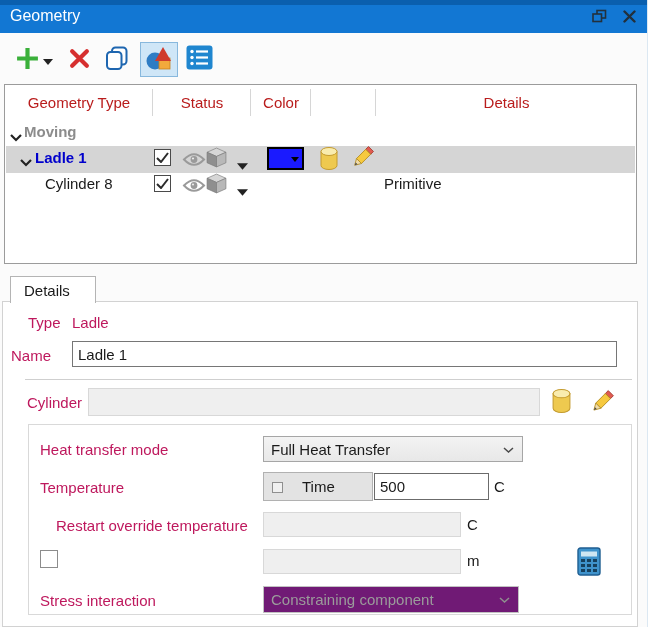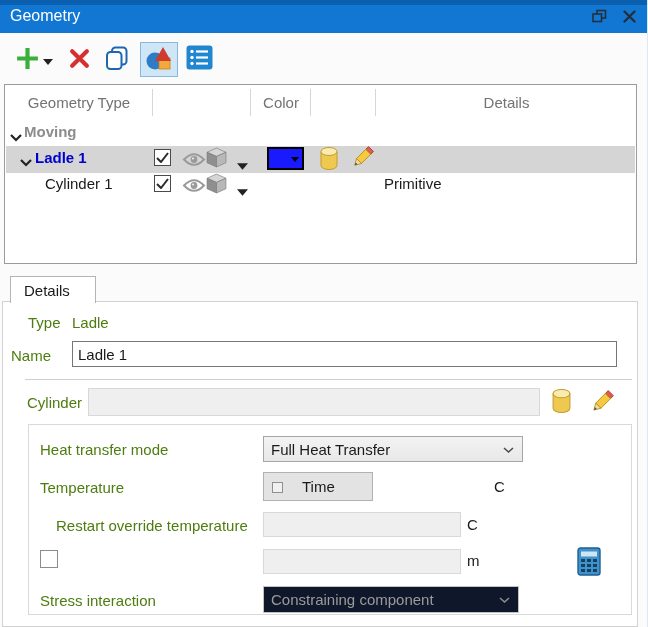--- a/index.html
+++ b/index.html
@@ -13,45 +13,45 @@
     background:linear-gradient(to bottom,#0a5fae 0,#0a5fae 5px,#1277d3 5px,#1277d3 100%)}
   .titlebar .title{position:absolute;left:10px;top:7px;font-size:16px;color:#ffffff}
   .tb-btn{position:absolute;top:8px;width:18px;height:16px;cursor:pointer;display:flex;align-items:center;justify-content:center}
 
   
   .tool{position:absolute;background:transparent;border:1px solid transparent;display:flex;align-items:center;justify-content:center;cursor:pointer}
   .tool.selected{background:#cfe6f7;border:1px solid #88b8dd}
 
   
   .gtable{position:absolute;left:4px;top:84px;width:633px;height:180px;background:#ffffff;border:1px solid #9b9b9b}
-  .gt-head{position:absolute;top:9px;height:20px;font-size:15px;color:#737373;text-align:center}
+  .gt-head{position:absolute;top:9px;height:20px;font-size:15px;color:#b91c1c;text-align:center}
   .gt-sep{position:absolute;top:4px;height:27px;width:1px;background:#d6d6d6}
   .sel-row{position:absolute;left:1px;top:61px;width:629px;height:27px}
   .tree-label{position:absolute;font-size:15px;white-space:nowrap}
   .bold{font-weight:bold}
   .cbx{position:absolute;width:17px;height:17px;background:#ffffff;border:1px solid #4a4a4a;display:flex;align-items:center;justify-content:center}
   .swatch{position:absolute;width:37px;height:23px;border:2px solid #000000}
   .swatch svg{position:absolute;right:3px;top:8px}
 
   
   .tabpane{position:absolute;left:2px;top:301px;width:636px;height:326px;background:#ffffff;border:1px solid #d2d2d2}
   .tab{position:absolute;left:10px;top:276px;width:86px;height:27px;background:#ffffff;
     border:1px solid #b4b4b4;border-bottom:none;z-index:2;cursor:pointer}
   .tab span{position:absolute;left:13px;top:5px;font-size:15px}
 
-  .flabel{position:absolute;font-size:15px;color:#4d7c0f;white-space:nowrap}
+  .flabel{position:absolute;font-size:15px;color:#be185d;white-space:nowrap}
   .txt-input{position:absolute;border:1px solid #767676;background:#ffffff;font-family:"Liberation Sans",sans-serif;font-size:15px;padding:0 5px;color:#1a1a1a}
   .dis-input{position:absolute;border:1px solid #d8d8d8;background:#efefef}
   .sepline{position:absolute;height:1px;background:#cfcfcf}
   .groupbox{position:absolute;left:28px;top:424px;width:604px;height:191px;border:1px solid #d9d9d9;background:#ffffff}
 
   .combo{position:absolute;height:26px;border:1px solid #a6a6a6;background:linear-gradient(to bottom,#f3f3f3,#e8e8e8);font-size:15px;cursor:pointer}
   .combo span{position:absolute;left:7px;top:4px;white-space:nowrap}
   .combo svg{position:absolute;right:8px;top:10px}
-  .combo.disabled{border:1px solid #c2c2c2;background:#0f172a;cursor:default}
+  .combo.disabled{border:1px solid #c2c2c2;background:#701a75;cursor:default}
   .combo.disabled span{color:#9b9b9b}
 
   .time-btn{position:absolute;left:263px;top:472px;width:110px;height:29px;background:#e3e3e3;border:1px solid #b1b1b1;cursor:pointer}
   .time-btn .mini-cbx{position:absolute;left:8px;top:9px;width:11px;height:11px;border:1px solid #8f8f8f;background:#f0f0f0}
   .time-btn span{position:absolute;left:38px;top:5px;font-size:15px}
 
   .big-cbx{position:absolute;width:18px;height:18px;background:#ffffff;border:1px solid #8c8c8c;cursor:pointer}
   .unit{position:absolute;font-size:15px}
   .icon-btn{cursor:pointer}
 </style>
@@ -123,20 +123,21 @@
             <rect x="10" y="11.4" width="12" height="2.2" fill="#fff"></rect>
             <rect x="10" y="17.4" width="12" height="2.2" fill="#fff"></rect>
         </svg>
       </span>
     </button>
   </div>
 
   <div class="gtable">
 
     <div class="gt-head" style="left:0;width:148px">Geometry Type</div>
+    <div class="gt-head" style="left:148px;width:98px">Status</div>
     <div class="gt-head" style="left:246px;width:60px">Color</div>
     <div class="gt-head" style="left:306px;width:65px"></div>
     <div class="gt-head" style="left:371px;width:261px">Details</div>
     <div class="gt-sep" style="left:147px"></div>
     <div class="gt-sep" style="left:245px"></div>
     <div class="gt-sep" style="left:305px"></div>
     <div class="gt-sep" style="left:370px"></div>
 
     <span class="abs" style="left:5px;top:43px">
       <svg width="12" height="8" viewBox="0 0 12 8">
@@ -195,21 +196,21 @@
             <rect x="9" y="0.5" width="7" height="4" fill="#e05a50" stroke="#a03a32" stroke-width="0.8"></rect>
             <rect x="9" y="4.5" width="7" height="13" fill="#f6c93f" stroke="#b18a1e" stroke-width="0.8"></rect>
             <polygon points="9,17.5 16,17.5 12.5,23.5" fill="#f0dcab" stroke="#b18a1e" stroke-width="0.8"></polygon>
             <polygon points="11.3,20.8 13.7,20.8 12.5,23.5" fill="#4a4a4a"></polygon>
           </g>
         </svg>
       </span>
     </div>
 
     <div>
-      <span class="tree-label" style="left:40px;top:90px">Cylinder 1</span>
+      <span class="tree-label" style="left:40px;top:90px">Cylinder 8</span>
       <div class="cbx" style="left:149px;top:90px">
         <svg width="13" height="11" viewBox="0 0 13 11">
             <polyline points="1,6 5,10 12,1" stroke="#2b2b2b" stroke-width="2" fill="none"></polyline>
           </svg>
       </div>
       <span class="abs icon-btn" style="left:177px;top:93px">
         <svg width="24" height="15" viewBox="0 0 24 14">
           <path d="M2 7 Q12 -3.5 22 7 Q12 17.5 2 7 Z" fill="none" stroke="#9a9a9a" stroke-width="2"></path>
           <circle cx="12" cy="7" r="3.4" fill="#9a9a9a"></circle>
             <circle cx="11" cy="6" r="1.1" fill="#e9e9e9"></circle>
@@ -270,20 +271,21 @@
     <svg width="11" height="6" viewBox="0 0 11 6">
         <polyline points="1,1 5.5,5 10,1" stroke="#4a4a4a" stroke-width="1.5" fill="none"></polyline>
       </svg>
   </div>
 
   <span class="flabel" style="left:40px;top:479px;z-index:4">Temperature</span>
   <div class="time-btn" style="z-index:4">
     <div class="mini-cbx"></div>
     <span>Time</span>
   </div>
+  <input class="txt-input" style="left: 374px; top: 473px; width: 115px; height: 27px; border-color: rgb(107, 107, 107); z-index: 4;" value="500">
   <span class="unit" style="left:494px;top:478px;z-index:4">C</span>
 
   <span class="flabel" style="left:56px;top:517px;z-index:4">Restart override temperature</span>
   <input class="dis-input" style="left: 263px; top: 512px; width: 198px; height: 25px; z-index: 4;" disabled="" value="">
   <span class="unit" style="left:467px;top:516px;z-index:4">C</span>
 
   <div class="big-cbx" style="left:40px;top:550px;z-index:4"></div>
   <input class="dis-input" style="left: 263px; top: 549px; width: 198px; height: 25px; z-index: 4;" disabled="" value="">
   <span class="unit" style="left:467px;top:552px;z-index:4">m</span>
   <span class="abs icon-btn" style="left:577px;top:547px;z-index:4">

